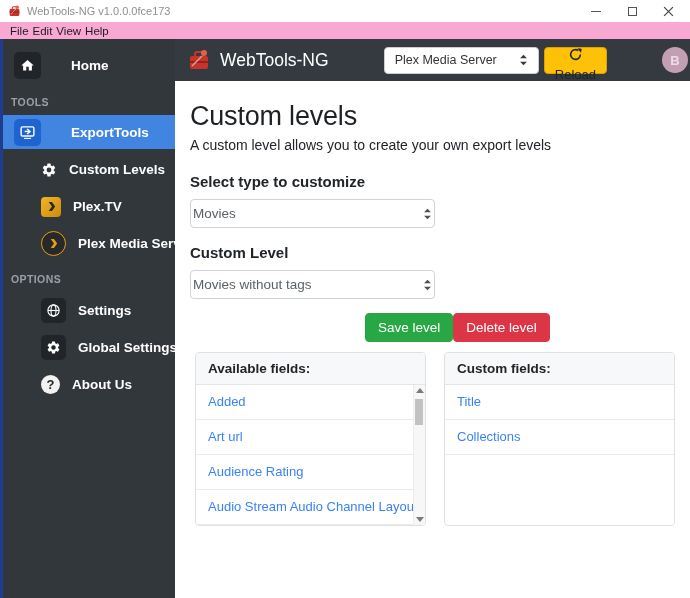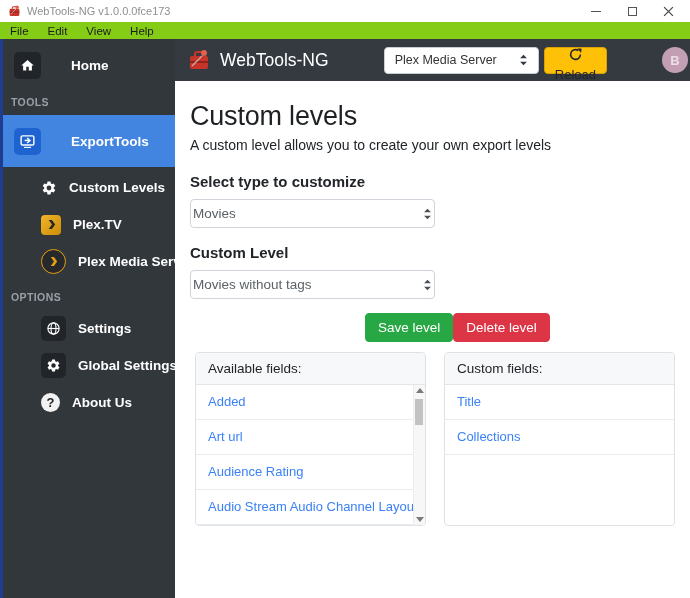--- a/index.html
+++ b/index.html
@@ -13,33 +13,33 @@
 
   
   .titlebar { height: 22px; background: #fff; display: flex; align-items: center; padding: 0 6px 0 8px; }
   .titlebar-title { font-size: 11px; color: #8f8f8f; margin-left: 6px; white-space: nowrap; }
   .win-controls { margin-left: auto; display: flex; align-items: center; gap: 24px; padding-right: 10px; }
   .wc { display: flex; align-items: center; justify-content: center; width: 12px; height: 12px; cursor: default; }
   .wc-min-bar { width: 10px; height: 1px; background: #555; }
   .wc-max-box { width: 9px; height: 9px; border: 1px solid #555; }
 
   
-  .menubar { height: 17px; background: #84cc16; display: flex; align-items: center; gap: 19px; padding: 0 10px; }
+  .menubar { height: 17px; background: #f9a8d4; display: flex; align-items: center; gap: 4px; padding: 0 10px; }
   .menubar span { font-size: 11.5px; color: #1c1c1c; cursor: default; }
 
   
   .app { display: flex; height: 559px; border-left: 3px solid #1e3d8f; }
 
   
   .sidebar { width: 172px; background: #32373c; flex: none; padding-top: 6px; }
   .nav-item { display: flex; align-items: center; color: #fff; cursor: pointer; }
   .nav-item .label { font-size: 13.5px; font-weight: 600; white-space: nowrap; }
   .nav-top { height: 40px; padding-left: 11px; gap: 30px; }
   .nav-sub { height: 37px; padding-left: 38px; gap: 12px; }
-  .nav-item.active { background: #4285e0; height: 52px; margin-bottom: 2px; }
+  .nav-item.active { background: #4285e0; height: 34px; margin-bottom: 2px; }
   .badge-sq { width: 27px; height: 27px; border-radius: 5px; background: #212529; display: flex; align-items: center; justify-content: center; flex: none; }
   .badge-blue { background: #1e63cf; }
   .plex-sq { width: 20px; height: 20px; border-radius: 4px; background: linear-gradient(135deg,#f0b52a,#cc8c08); display: flex; align-items: center; justify-content: center; flex: none; }
   .plex-circle { width: 25px; height: 25px; border-radius: 50%; background: #26282b; border: 1.5px solid #e5a00d; display: flex; align-items: center; justify-content: center; flex: none; }
   .qcircle { width: 19px; height: 19px; border-radius: 50%; background: #f2f2f2; color: #212529; font-size: 13px; font-weight: 700; display: flex; align-items: center; justify-content: center; flex: none; }
   .section-label { font-size: 10.5px; font-weight: 600; color: #9aa0a8; letter-spacing: .4px; padding: 11px 0 7px 8px; }
   .chev-end { margin-left: auto; margin-right: 12px; display: flex; align-items: center; }
 
   
   .main { flex: 1; display: flex; flex-direction: column; position: relative; background: #fff; }
@@ -56,21 +56,21 @@
   .field-label { font-size: 15px; font-weight: 700; color: #212529; margin: 16px 0 9px; }
   .select-box { width: 245px; height: 29px; border: 1px solid #ced4da; border-radius: 4px; background: #fff;
     display: flex; align-items: center; justify-content: space-between; padding: 0 2px; font-size: 13.5px; color: #5a6268; cursor: pointer; }
   .btn-row { display: flex; margin: 14px 0 10px 175px; }
   .btn { border-radius: 4px; font-size: 13.5px; color: #fff; padding: 6px 12px; border: 1px solid transparent; cursor: pointer; font-family: inherit; }
   .btn-save { background: #28a745; border-color: #28a745; }
   .btn-delete { background: #dc3545; border-color: #dc3545; }
 
   .panels { display: flex; gap: 18px; margin: 8px 0 0 5px; }
   .card { width: 231px; border: 1px solid #dee2e6; border-radius: 4px; background: #fff; overflow: hidden; }
-  .card-header { background: #f7f8f9; border-bottom: 1px solid #e3e6e9; padding: 8px 12px; font-size: 13.5px; font-weight: 400; color: #212529; }
+  .card-header { background: #f7f8f9; border-bottom: 1px solid #e3e6e9; padding: 8px 12px; font-size: 13.5px; font-weight: 700; color: #212529; }
   .list { position: relative; height: 140px; }
   .rows .list-row { padding: 9px 12px; font-size: 13px; line-height: 16px; color: #3b82f6; border-bottom: 1px solid #e9ecef; cursor: pointer; white-space: nowrap; }
   .list.scrollable .rows { margin-right: 12px; }
 
   
   .fake-scroll { position: absolute; top: 0; right: 0; bottom: 0; width: 12px; background: #f7f7f7; border-left: 1px solid #ededed;
     display: flex; flex-direction: column; align-items: center; justify-content: space-between; padding: 3px 0; cursor: pointer; }
   .fs-thumb { position: absolute; top: 14px; right: 2px; width: 8px; height: 26px; background: #c2c2c2; }
   .tri-up { width: 0; height: 0; border-left: 4px solid transparent; border-right: 4px solid transparent; border-bottom: 5px solid #7a7a7a; }
   .tri-down { width: 0; height: 0; border-left: 4px solid transparent; border-right: 4px solid transparent; border-top: 5px solid #7a7a7a; }

